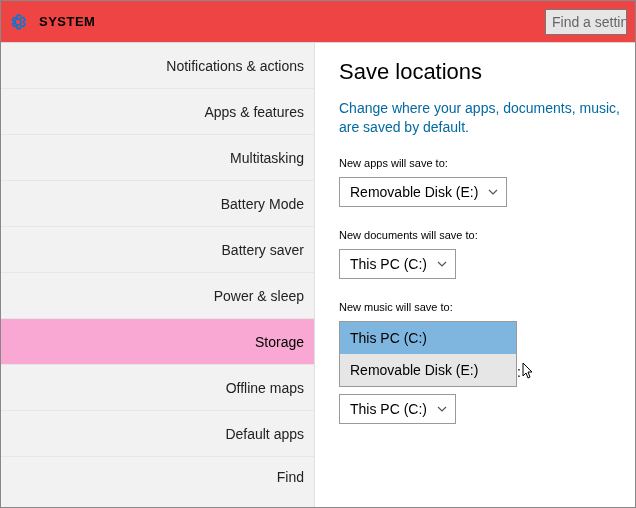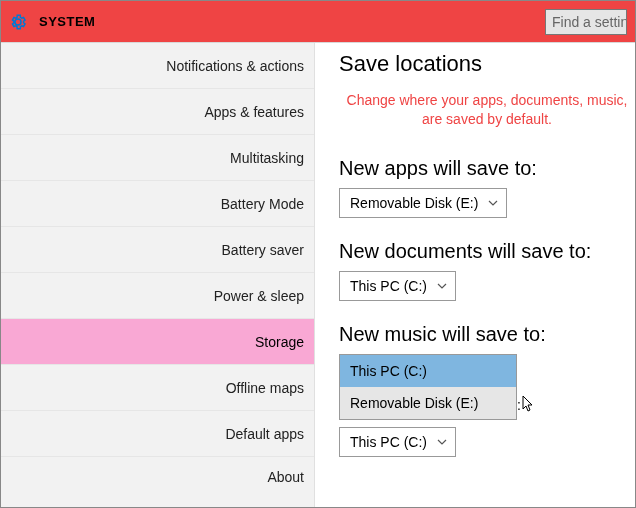--- a/index.html
+++ b/index.html
@@ -69,37 +69,36 @@
   .side-item.selected {
     background: #f9a8d4;
     color: #000;
   }
   .side-item.about {
     border-bottom: none;
     height: 40px;
   }
   .main {
     flex: 1;
-    padding: 8px 0 0 24px;
+    padding: 16px 0 0 24px;
     overflow: hidden;
   }
   .main h1 {
     font-size: 22px;
     font-weight: 400;
     margin-bottom: 14px;
   }
   .main .desc {
     font-size: 14px;
-    color: #ef4444;
+    color: #0369a1;
     line-height: 1.35;
-    margin-bottom: 28px;
-    text-align: center;
+    margin-bottom: 20px;
   }
   .field-label {
-    font-size: 20px;
+    font-size: 11px;
     margin-bottom: 8px;
   }
   .dropdown {
     display: inline-flex;
     align-items: center;
     border: 1px solid #999;
     background: #fff;
     height: 30px;
     padding: 0 8px 0 10px;
     font-size: 14px;
@@ -181,21 +180,21 @@
     <div class="side-item selected">
         <span>Storage</span>
       </div>
     <div class="side-item">
         <span>Offline maps</span>
       </div>
     <div class="side-item">
         <span>Default apps</span>
       </div>
     <div class="side-item about">
-        <span>About</span>
+        <span>Find</span>
       </div>
   </div>
 
   <div class="main">
     <h1>Save locations</h1>
     <p class="desc">Change where your apps, documents, music, are saved by default.</p>
 
     <div class="field-label">New apps will save to:</div>
     <div class="dropdown">
       <span>Removable Disk (E:)</span>

